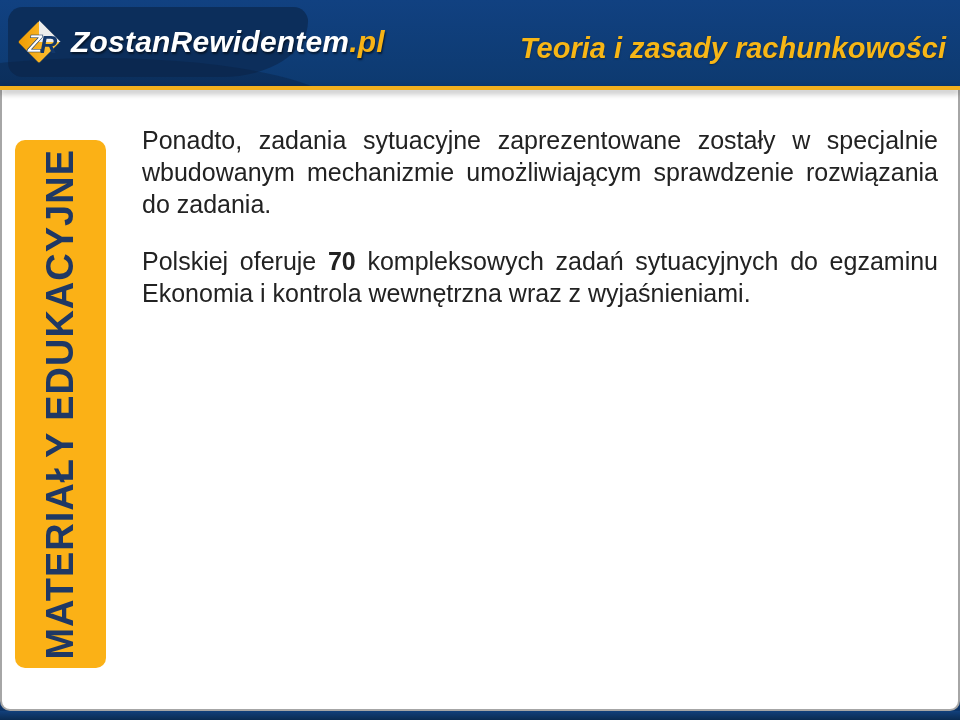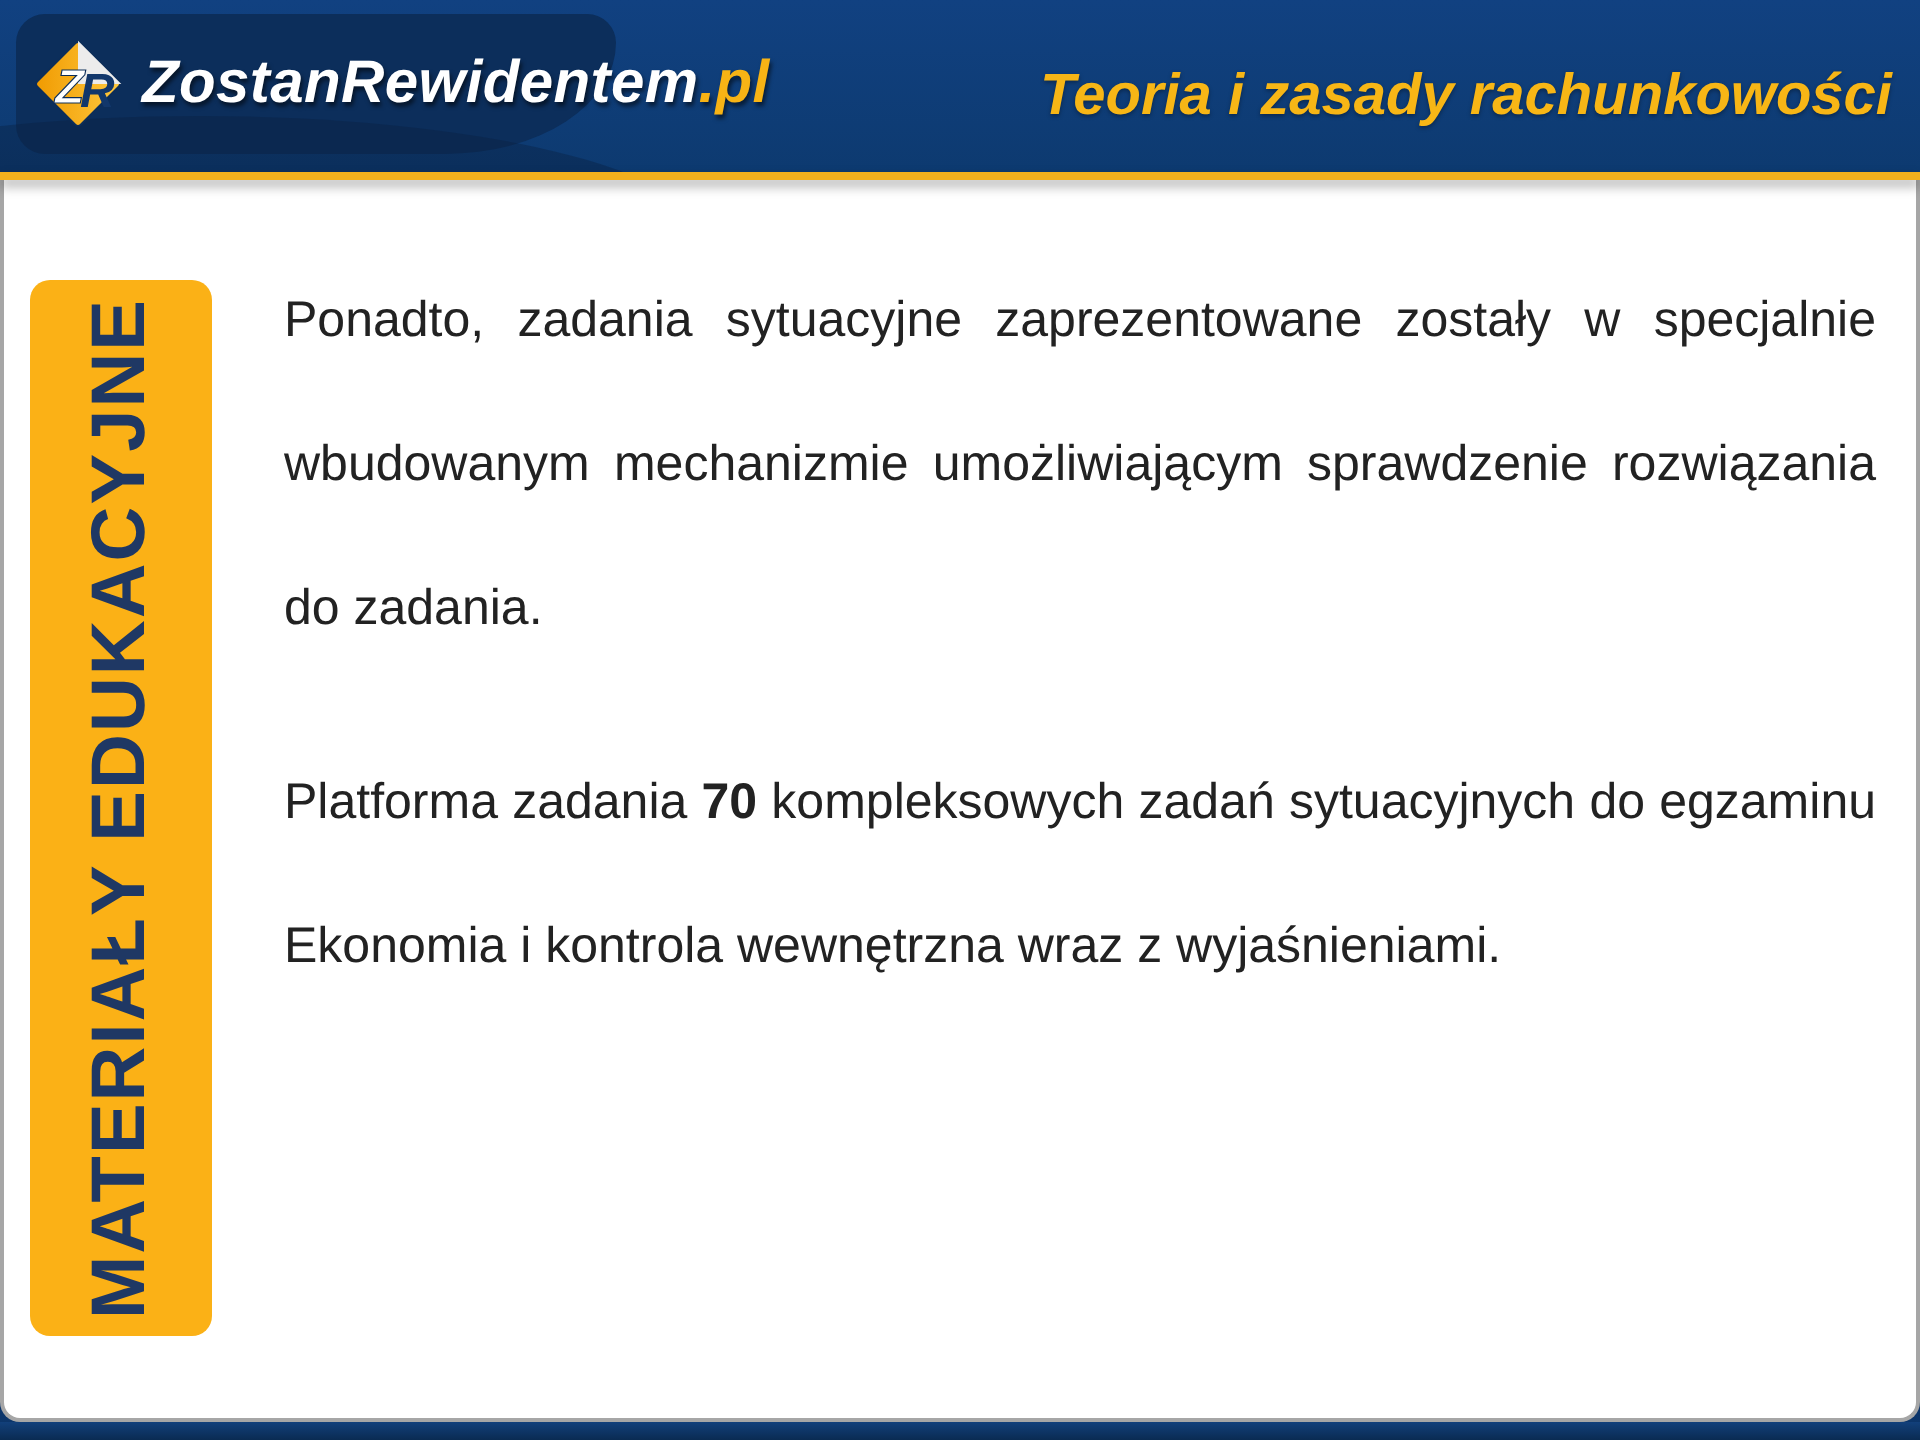--- a/index.html
+++ b/index.html
@@ -51,21 +51,21 @@
     display:flex;align-items:center;justify-content:center;
   }
   .side-label{
     writing-mode:vertical-rl;transform:rotate(180deg);
     font-size:38px;font-weight:600;color:#1f3864;letter-spacing:1px;white-space:nowrap;
   }
   .body-text{
     position:absolute;left:140px;right:20px;top:34px;
   }
   .body-text p{
-    margin:0 0 25px 0;font-size:25px;line-height:72px;color:#222222;
+    margin:0 0 25px 0;font-size:25px;line-height:32px;color:#222222;
     text-align:justify;
   }
   .body-text .b{font-weight:bold;}
   .body-text .u{}
   
   .bottom-strip{
     position:absolute;left:0;bottom:0;width:960px;height:9px;
     background:linear-gradient(#12407b,#0a2b52);
   }
 </style>
@@ -102,20 +102,20 @@
   <div class="gold-line"></div>
 
   <div class="panel">
 
     <div class="side-bar">
       <div class="side-label">MATERIAŁY EDUKACYJNE</div>
     </div>
 
     <div class="body-text">
       <p>Ponadto, zadania sytuacyjne zaprezentowane zostały w specjalnie wbudowanym mechanizmie umożliwiającym sprawdzenie rozwiązania do zadania.</p>
-      <p><span>Platforma zadania </span><span class="b">70</span><span> kompleksowych </span><span class="u">zadań sytuacyjnych </span><span>do egzaminu Ekonomia i kontrola wewnętrzna wraz z wyjaśnieniami.</span></p>
+      <p><span>Polskiej oferuje </span><span class="b">70</span><span> kompleksowych </span><span class="u">zadań sytuacyjnych </span><span>do egzaminu Ekonomia i kontrola wewnętrzna wraz z wyjaśnieniami.</span></p>
     </div>
 
   </div>
 
   <div class="bottom-strip"></div>
 
 </div>
 
 </body></html>

